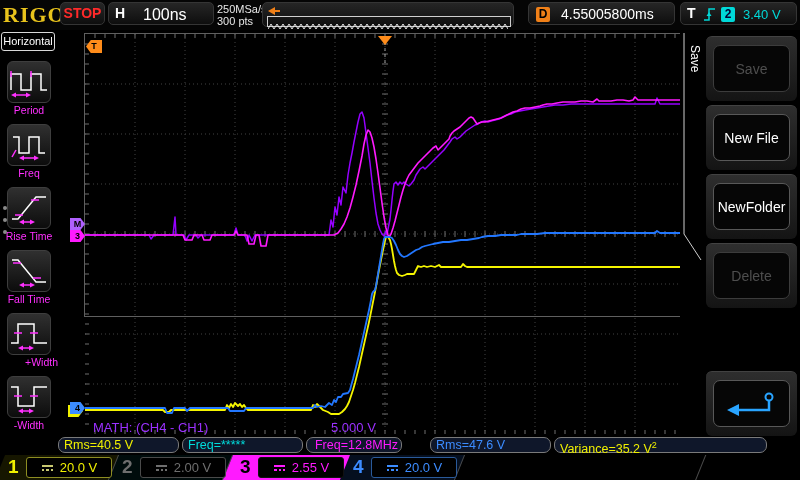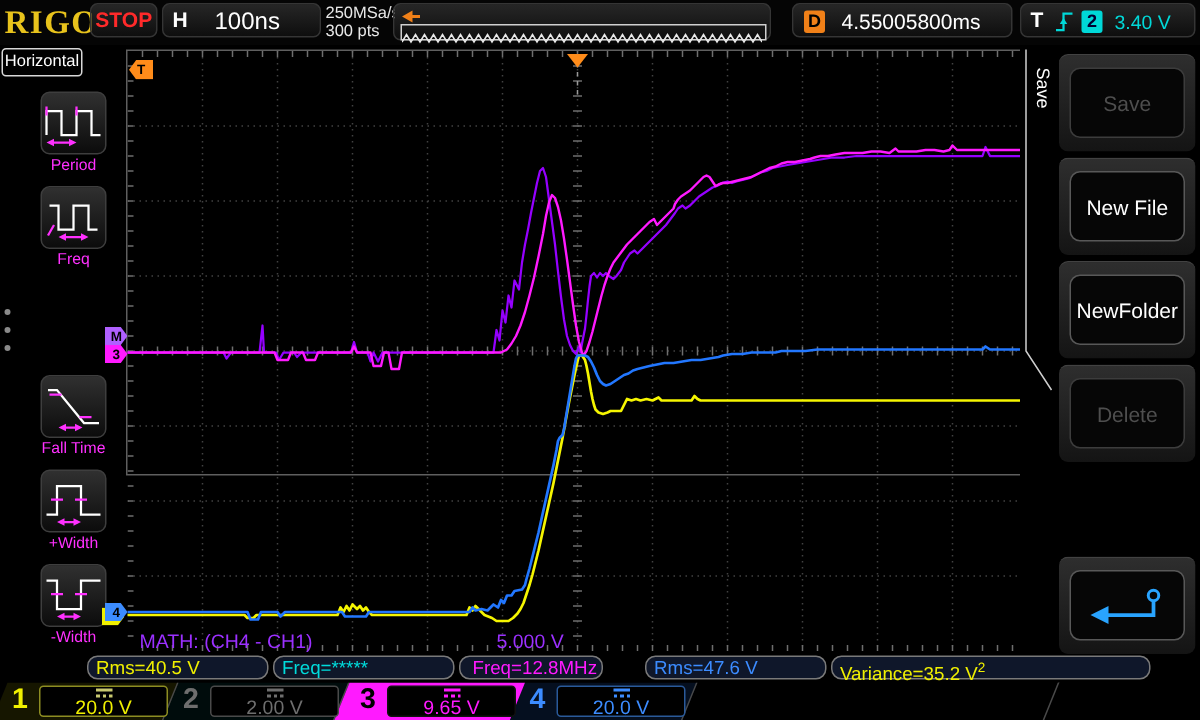--- a/index.html
+++ b/index.html
@@ -31,21 +31,21 @@
   #tbox2{left:680px;width:117px;}
   #tbox2 .tl{position:absolute;left:6px;top:2px;font-weight:bold;font-size:14px;color:#fff;}
   .src-badge{position:absolute;left:40px;top:4px;width:14px;height:15px;background:#00d8d8;
              color:#003;font-weight:bold;font-size:12px;line-height:15px;text-align:center;border-radius:2px;}
   #tbox2 .lvl{position:absolute;left:62px;top:4px;font-size:13px;color:#00d8d8;}
 
   
   #leftmenu{position:absolute;left:0;top:30px;width:58px;height:425px;background:#000;}
   .menu-title{position:absolute;left:1px;top:2px;width:52px;height:17px;border:1px solid #d8d8d8;
               border-radius:3px;font-size:11px;line-height:17px;text-align:center;color:#fff;}
-  .menu-item{position:absolute;left:0;width:58px;text-align:center;margin-left:20px;}
+  .menu-item{position:absolute;left:0;width:58px;text-align:center;}
   .mi-icon{margin:0 auto;width:44px;height:42px;background:linear-gradient(#303030,#0c0c0c);
            border:1px solid #3e3e3e;border-radius:6px;box-sizing:border-box;
            display:flex;align-items:center;justify-content:center;}
   .mi-label{margin-top:1px;font-size:10.5px;color:#ff30ff;}
   .pagedot{position:absolute;left:3px;width:4px;height:4px;border-radius:50%;background:#8a8a8a;}
 
   
   #grat{position:absolute;left:84px;top:33px;width:602px;height:284px;
         border:1px solid #5f5f5f;background:#000;box-sizing:border-box;}
   #grid{position:absolute;left:0;top:0;}
@@ -75,21 +75,21 @@
   .meas sup{font-size:9px;}
 
   
   #chanbar{position:absolute;left:0;top:455px;width:800px;height:25px;background:#000;overflow:hidden;}
   .chsec{position:absolute;top:0;height:25px;}
   .ch-bg{position:absolute;left:0;top:0;right:0;bottom:0;transform:skewX(-22deg);
          border-right:1px solid #4a4a4a;box-sizing:border-box;}
   .chnum{position:absolute;left:8px;top:1px;font-weight:bold;font-size:19px;z-index:2;}
   .chbox{position:absolute;left:26px;top:2px;width:84px;height:19px;background:#000;
          border:1px solid #555;border-radius:3px;z-index:2;display:flex;align-items:center;
-         justify-content:space-between;gap:6px;font-size:13px;flex-direction:column;}
+         justify-content:center;gap:6px;font-size:13px;}
   .coup{width:13px;height:8px;position:relative;}
   .coup .solid{position:absolute;left:1px;right:1px;top:1px;height:2px;}
   .coup .dash{position:absolute;left:1px;top:5px;width:11px;height:2px;
       background:repeating-linear-gradient(90deg,currentColor 0 2.5px,transparent 2.5px 4.5px);}
   .slash{position:absolute;top:-3px;width:1px;height:32px;background:#4a4a4a;transform:rotate(22deg);}
 </style>
 </head>
 <body>
 
 <div id="topbar">
@@ -149,34 +149,45 @@
         <svg width="40" height="36">
       <path d="M4,10 H10 V26 H20 V10 H30 V26 H36" stroke="#fff" stroke-width="1.5" fill="none"></path>
       <path d="M3,30 l4,-7" stroke="#ff30ff" stroke-width="1.5"></path>
       <path d="M12,31 H28" stroke="#ff30ff" stroke-width="1.5"></path>
       <path d="M10,31 l5,-2.5 v5 z M30,31 l-5,-2.5 v5 z" fill="#ff30ff"></path>
     </svg>
       </div>
     <div class="mi-label">Freq</div>
   </div>
 
+  <div class="menu-item" style="top:157px;">
+    <div class="mi-icon">
+        <svg width="40" height="36">
+      <path d="M3,29 H9 L27,7 H37" stroke="#fff" stroke-width="1.5" fill="none"></path>
+      <path d="M6,25 h8 M22,10 h8" stroke="#ff30ff" stroke-width="1.5"></path>
+      <path d="M12,32 H24" stroke="#ff30ff" stroke-width="1.5"></path>
+      <path d="M10,32 l5,-2.5 v5 z M26,32 l-5,-2.5 v5 z" fill="#ff30ff"></path>
+    </svg>
+      </div>
+    <div class="mi-label">Rise Time</div>
+  </div>
 
   <div class="menu-item" style="top:220px;">
     <div class="mi-icon">
         <svg width="40" height="36">
       <path d="M3,7 H9 L27,29 H37" stroke="#fff" stroke-width="1.5" fill="none"></path>
       <path d="M4,10 h8 M24,25 h8" stroke="#ff30ff" stroke-width="1.5"></path>
       <path d="M12,32 H24" stroke="#ff30ff" stroke-width="1.5"></path>
       <path d="M10,32 l5,-2.5 v5 z M26,32 l-5,-2.5 v5 z" fill="#ff30ff"></path>
     </svg>
       </div>
     <div class="mi-label">Fall Time</div>
   </div>
 
-  <div class="menu-item" style="top:283px;">
+  <div class="menu-item" style="top:283px;text-align:right;">
     <div class="mi-icon">
         <svg width="40" height="36">
       <path d="M2,27 H9 V8 H25 V27 H38" stroke="#fff" stroke-width="1.5" fill="none"></path>
       <path d="M5,17 h8 M21,17 h8" stroke="#ff30ff" stroke-width="1.5"></path>
       <path d="M11,32 H23" stroke="#ff30ff" stroke-width="1.5"></path>
       <path d="M9,32 l5,-2.5 v5 z M25,32 l-5,-2.5 v5 z" fill="#ff30ff"></path>
     </svg>
       </div>
     <div class="mi-label">+Width</div>
   </div>
@@ -594,21 +605,21 @@
     </div>
   </div>
   <div class="chsec" style="left:228px;width:117px;">
     <div class="ch-bg" style="background:#ff1aff;border-right:none;"></div>
     <div class="chnum" style="color:#000;left:12px;">3</div>
     <div class="chbox" style="color:#ff1aff;border-color:#111;left:30px;">
       <span class="coup" style="color:#ff1aff;">
         <span class="solid" style="background:currentColor;"></span>
           <span class="dash"></span>
         </span>
-      <span>9.65 V</span>
+      <span>2.55 V</span>
     </div>
   </div>
   <div class="chsec" style="left:345px;width:115px;">
     <div class="ch-bg" style="background:rgba(40,120,255,0.12);"></div>
     <div class="chnum" style="color:#3c8cff;">4</div>
     <div class="chbox" style="color:#3c8cff;border-color:#2a5a9a;">
       <span class="coup" style="color:#3c8cff;">
         <span class="solid" style="background:currentColor;"></span>
           <span class="dash"></span>
         </span>

